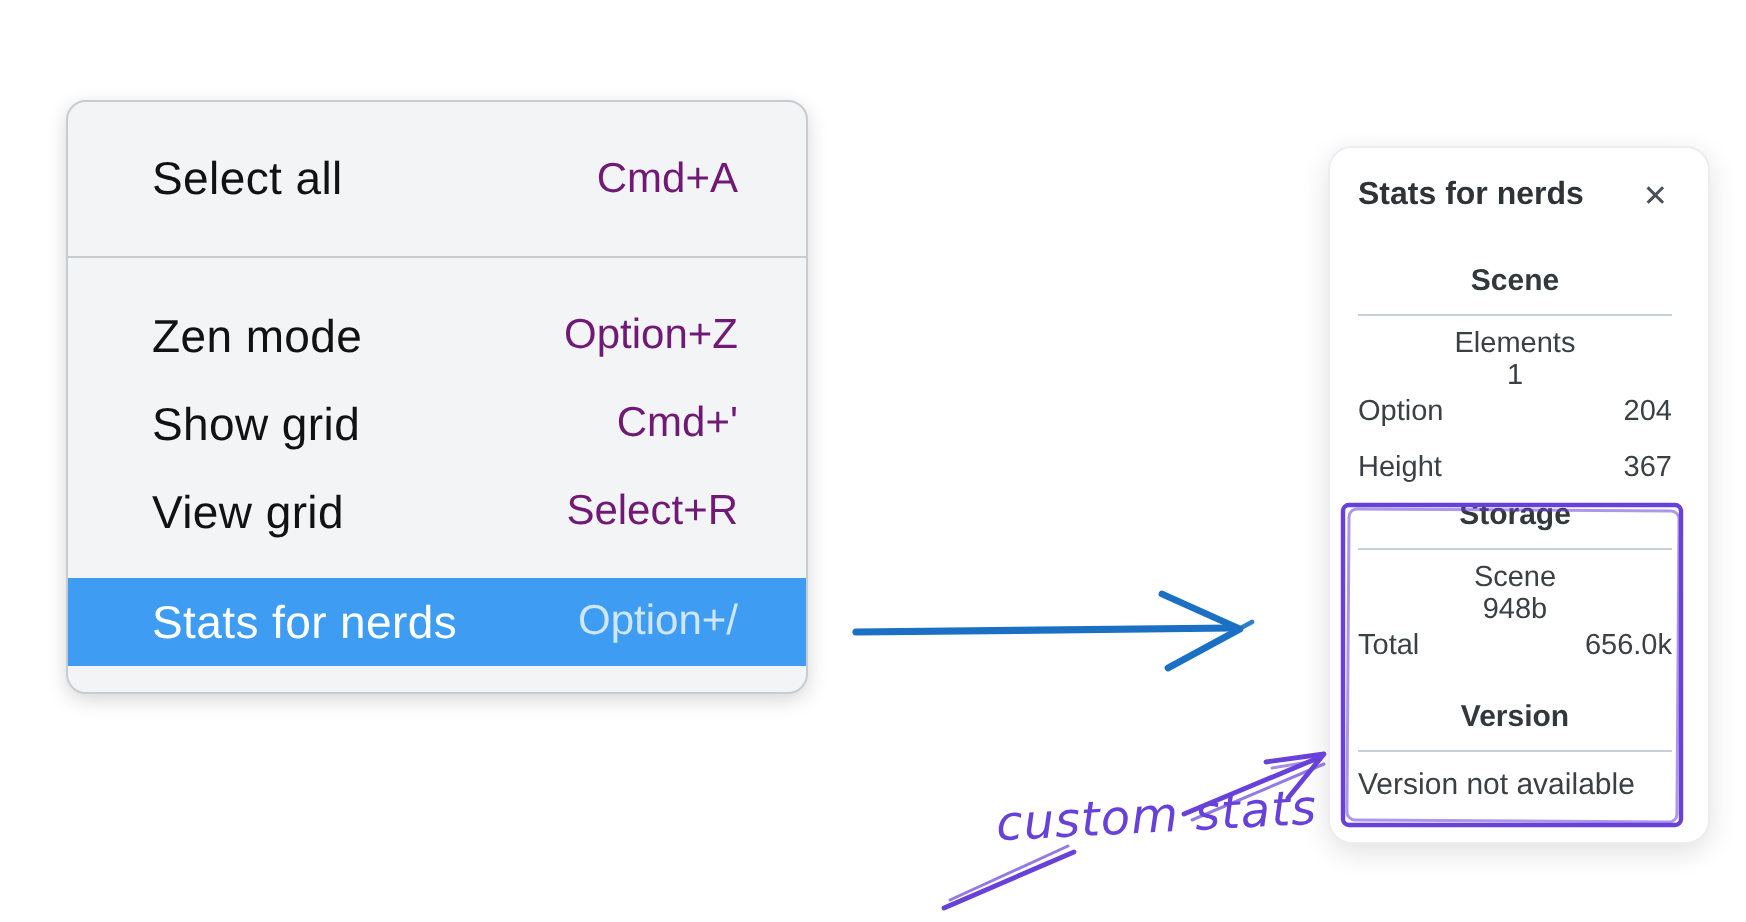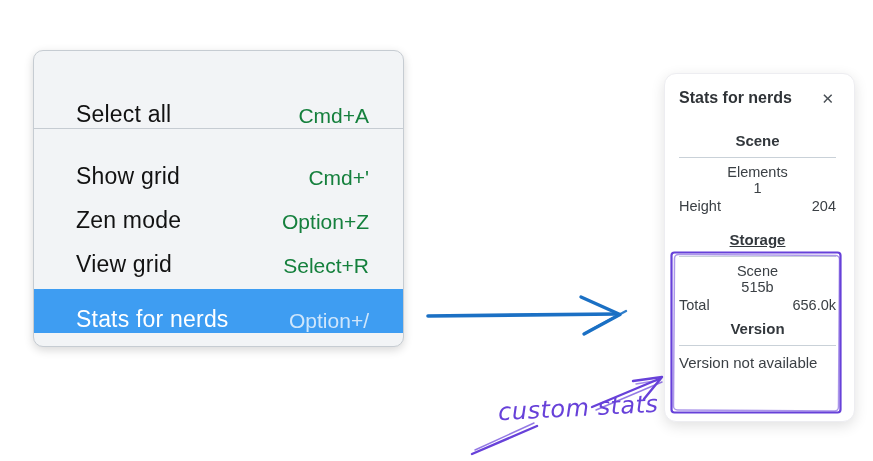--- a/index.html
+++ b/index.html
@@ -8,47 +8,47 @@
   .stage { position:relative; width:873px; height:461px; background:#fff; }
 
   
   .menu {
     position:absolute; left:33px; top:50px; width:371px; height:297px;
     background:#f2f4f6; border:1px solid #c6ccd2; border-radius:10px;
     box-shadow:0 3px 10px rgba(0,0,0,.16);
     overflow:hidden;
   }
   .menu-item {
-    display:flex; align-items:flex-end; justify-content:space-between;
+    display:flex; align-items:center; justify-content:space-between;
     padding:0 34px 0 42px; cursor:default;
   }
   .menu-item .lbl { font-size:23px; color:#121212; letter-spacing:.2px; }
-  .menu-item .sc  { font-size:21px; color:#15803d; }
+  .menu-item .sc  { font-size:21px; color:#701a75; }
   .mi-first { height:77px; }
   .menu-sep { border:none; border-top:1px solid #c6ccd2; }
   .menu-group2 { padding-top:17px; }
   .mi { height:44px; }
   .mi-selected { background:#3e9df2; margin-top:11px; }
   .mi-selected .lbl { color:#ffffff; }
   .mi-selected .sc  { color:#cfe6fb;margin-left:48px; }
 
   
   .panel {
     position:absolute; left:664px; top:73px; width:191px; height:349px;
     background:#ffffff; border:1px solid #ededf1; border-radius:12px;
     box-shadow:0 4px 14px rgba(0,0,0,.12);
     padding:13px 18px 12px 14px; color:#343a40;
   }
   .panel-title-row { display:flex; align-items:center; justify-content:space-between; height:22px; }
   .panel-title { font-size:16px; font-weight:700; color:#2f3337; }
   .panel-close { font-size:15px; color:#4a5056; cursor:pointer; line-height:1; padding:2px; }
   .sec-heading { text-align:center; font-size:15px; font-weight:700; color:#33383d; height:20px; line-height:20px; }
   .h-scene   { margin-top:22px; }
-  .h-storage { margin-top:10px;text-decoration:underline; }
-  .h-version { margin-top:0; }
+  .h-storage { margin-top:0; }
+  .h-version { margin-top:12px; }
   .sec-rule { border:none; border-top:1px solid #c9d1d8; margin-top:6px; }
   .stat-row { display:flex; justify-content:space-between; font-size:14.5px;
               color:#3b4045; height:28px; align-items:center; }
   .stat-row.first { margin-top:6px;flex-direction:column; }
   .version-note { margin-top:6px; font-size:15px; color:#3b4045; height:22px; line-height:22px; }
 
   
   .overlay { position:absolute; left:0; top:0; width:873px; height:461px;
              pointer-events:none; z-index:5; }
   .custom-label {
@@ -64,26 +64,26 @@
 <div class="stage">
 
   <div class="menu">
     <div class="menu-item mi-first">
       <span class="lbl">Select all</span>
       <span class="sc">Cmd+A</span>
     </div>
     <hr class="menu-sep">
     <div class="menu-group2">
       <div class="menu-item mi">
+        <span class="lbl">Zen mode</span>
+        <span class="sc">Option+Z</span>
+      </div>
+      <div class="menu-item mi">
         <span class="lbl">Show grid</span>
         <span class="sc">Cmd+'</span>
-      </div>
-      <div class="menu-item mi">
-        <span class="lbl">Zen mode</span>
-        <span class="sc">Option+Z</span>
       </div>
       <div class="menu-item mi">
         <span class="lbl">View grid</span>
         <span class="sc">Select+R</span>
       </div>
       <div class="menu-item mi mi-selected">
         <span class="lbl">Stats for nerds</span>
         <span class="sc">Option+/</span>
       </div>
     </div>
@@ -95,29 +95,33 @@
       <span class="panel-close">✕</span>
     </div>
 
     <div class="sec-heading h-scene">Scene</div>
     <hr class="sec-rule">
     <div class="stat-row first">
       <span>Elements</span>
       <span>1</span>
     </div>
     <div class="stat-row">
+      <span>Option</span>
+      <span>204</span>
+    </div>
+    <div class="stat-row">
       <span>Height</span>
-      <span>204</span>
+      <span>367</span>
     </div>
 
     <div class="sec-heading h-storage">Storage</div>
     <hr class="sec-rule">
     <div class="stat-row first">
       <span>Scene</span>
-      <span>515b</span>
+      <span>948b</span>
     </div>
     <div class="stat-row">
       <span>Total</span>
       <span>656.0k</span>
     </div>
 
     <div class="sec-heading h-version">Version</div>
     <hr class="sec-rule">
     <div class="version-note">Version not available</div>
   </div>

